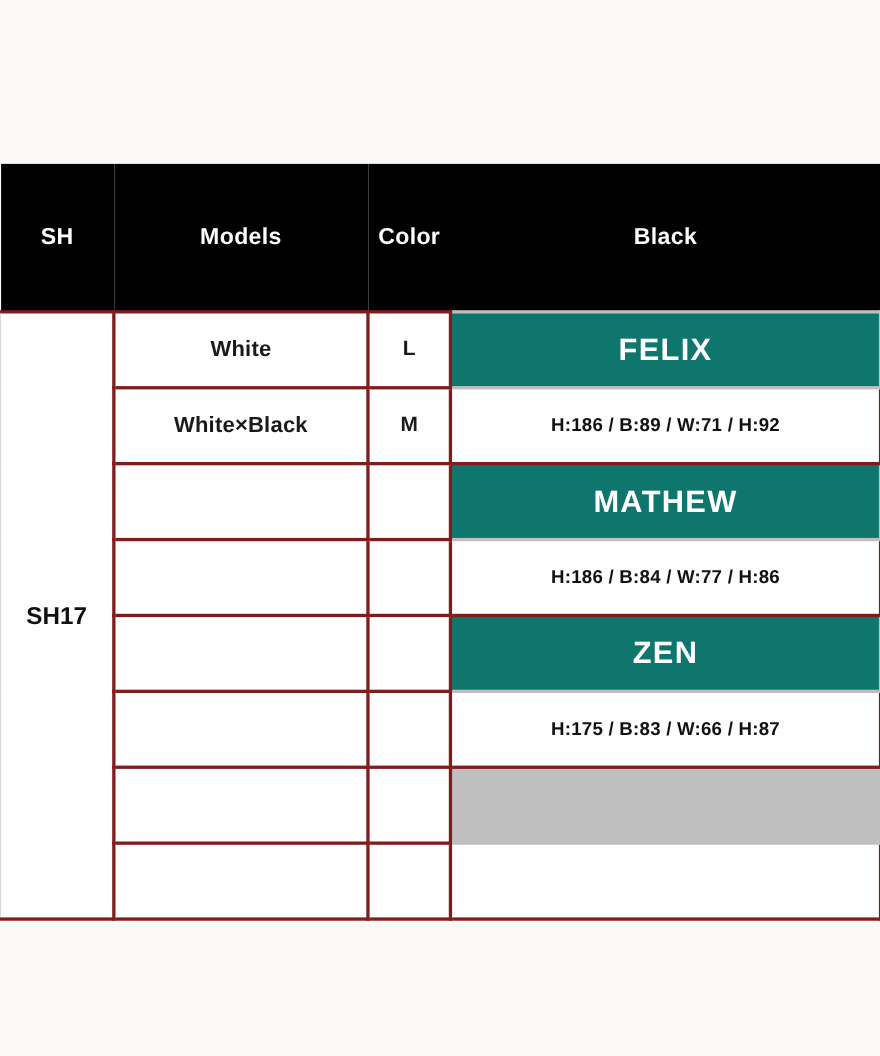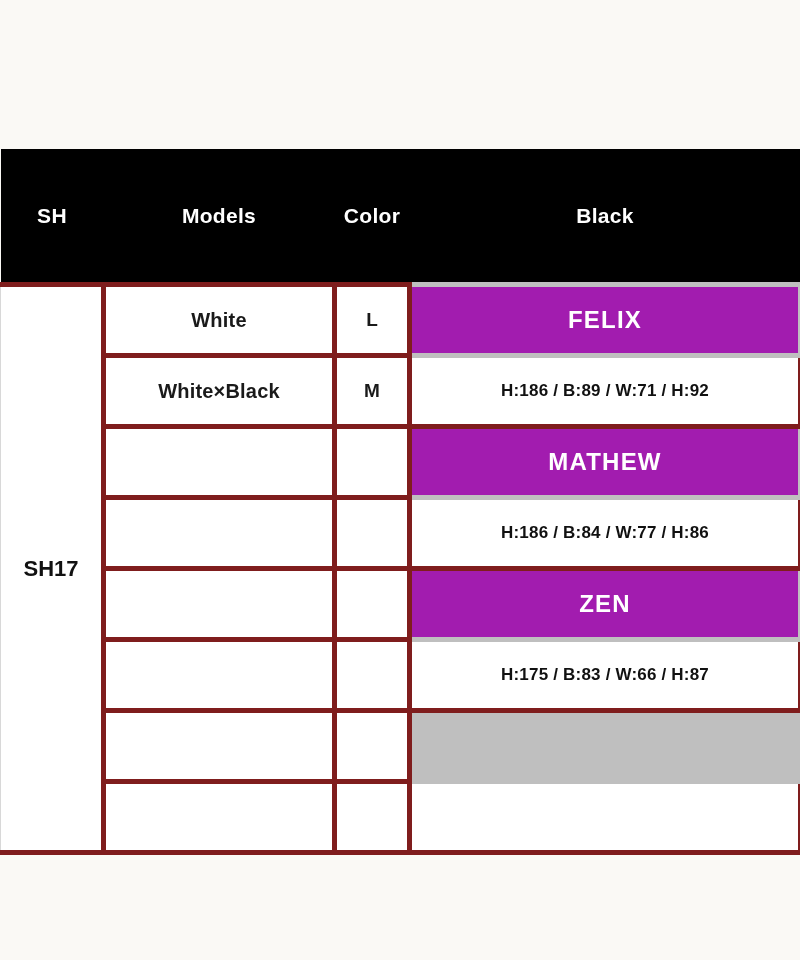--- a/index.html
+++ b/index.html
@@ -39,21 +39,21 @@
     height: 133px;
     font-size: 21px;
     font-weight: bold;
     text-align: center;
     vertical-align: middle;
     border: none;
     padding: 0;
     letter-spacing: 0.3px;
   }
   .spec-table td {
-    border: 5px solid #7f1d1d;
+    border: 3px solid #7f1d1d;
     padding: 0;
     height: 66px;
     text-align: center;
     vertical-align: middle;
     background: #ffffff;
     font-size: 19px;
     font-weight: bold;
     color: #1a1a1a;
   }
   td.sh-cell {
@@ -64,23 +64,23 @@
     margin-left: 40px;
   }
   td.color-cell {
     font-size: 20px;
     letter-spacing: 0.2px;
   }
   td.size-cell {
     font-size: 19px;
   }
   td.model-name {
-    background: #a21caf;
+    background: #0f766e;
     color: #ffffff;
-    font-size: 24px;
+    font-size: 28px;
     letter-spacing: 1.2px;
     border-color: #bfbfbf;
   }
   td.model-spec {
     background: #ffffff;
     color: #111111;
     font-size: 17px;
     letter-spacing: 0.2px;
   }
   td.model-blank-shaded {

